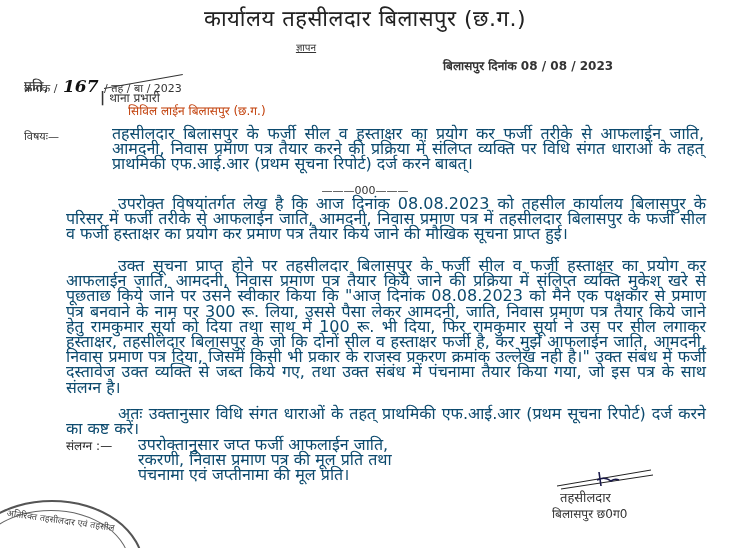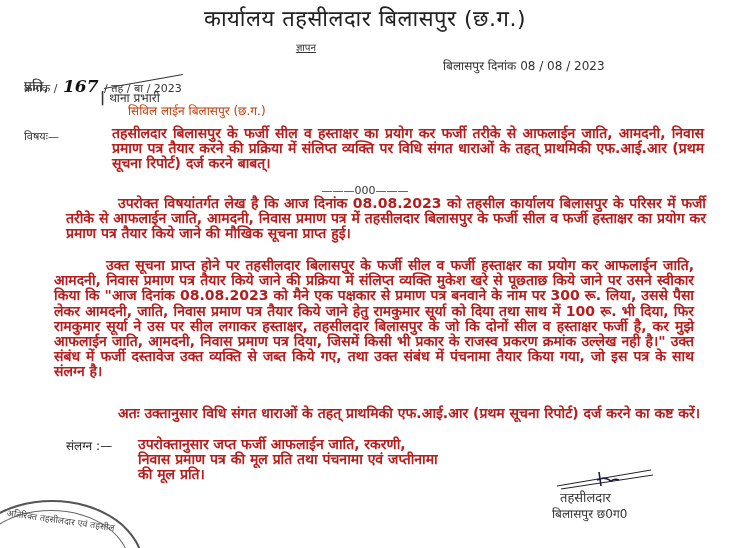--- a/index.html
+++ b/index.html
@@ -6,32 +6,32 @@
   body {
     width: 730px; height: 548px; overflow: hidden; position: relative;
     background: #ffffff; color: #1e1e1e;
     font-family: "DejaVu Sans", sans-serif;
   }
   .abs { position: absolute; white-space: nowrap; }
   .title { left: 0; width: 730px; text-align: center; top: 2px; font-size: 22px; letter-spacing: 0.5px; color: #222; }
   .memo { left: 0; width: 612px; text-align: center; top: 40px; font-size: 10px; text-decoration: underline; color: #333; }
   .ref { left: 24px; top: 56px; font-size: 11px; color: #333; margin-top: 20px; }
   .ref .hand { font-family: "DejaVu Serif", serif; font-style: italic; font-weight: bold; font-size: 17px; color: #111; margin: 0 2px; }
-  .date { left: 443px; top: 57px; font-size: 12px; color: #333; }
+  .date { left: 443px; top: 57px; font-size: 12px; color: #333; font-weight: bold; }
   .prati { left: 24px; top: 76px; font-size: 14px; color: #333; }
   .to1 { left: 100px; top: 89px; font-size: 12px; color: #333; }
   .to1 .mark { font-weight: bold; font-size: 14px; margin-right: 4px; }
   .to2 { left: 128px; top: 102px; font-size: 12px; color: #c2410c; }
   .stroke { position: absolute; border-top: 1px solid #333; transform-origin: left center; }
   .subj-label { left: 24px; top: 128px; font-size: 11px; color: #333; }
-  .block { position: absolute; font-size: 14px; line-height: 15.2px; color: #b91c1c; text-align: justify; text-align-last: left; font-weight: bold; }
+  .block { position: absolute; font-size: 16px; line-height: 15.2px; color: #0c4a6e; text-align: justify; text-align-last: left; }
   .subj { left: 112px; top: 126px; width: 592px; }
   .sep { left: 0; width: 730px; text-align: center; top: 184px; font-size: 11px; color: #333; }
   .para1 { left: 66px; top: 196px; width: 640px; text-indent: 52px; }
-  .para2 { left: 54px; top: 258px; width: 640px; text-indent: 52px; }
+  .para2 { left: 66px; top: 258px; width: 640px; text-indent: 52px; }
   .para3 { left: 66px; top: 406px; width: 640px; text-indent: 52px; }
   .encl-label { left: 66px; top: 437px; font-size: 12px; color: #2a2a2a; }
   .encl { left: 138px; top: 437px; width: 300px; text-align: left; }
   .sig-scribble { position: absolute; left: 555px; top: 466px; width: 100px; height: 24px; }
   .sig1 { left: 560px; top: 488px; font-size: 13px; color: #333; }
   .sig2 { left: 552px; top: 505px; font-size: 12px; color: #333; }
   .seal { position: absolute; left: -40px; top: 500px; width: 180px; height: 130px; border: 2px solid #555; border-radius: 50%; }
   .seal-inner { position: absolute; left: -28px; top: 510px; width: 156px; height: 110px; border: 1px solid #666; border-radius: 50%; }
   .seal-text { left: 8px; top: 506px; font-size: 9px; color: #444; transform: rotate(8deg); transform-origin: left top; }
 </style>

